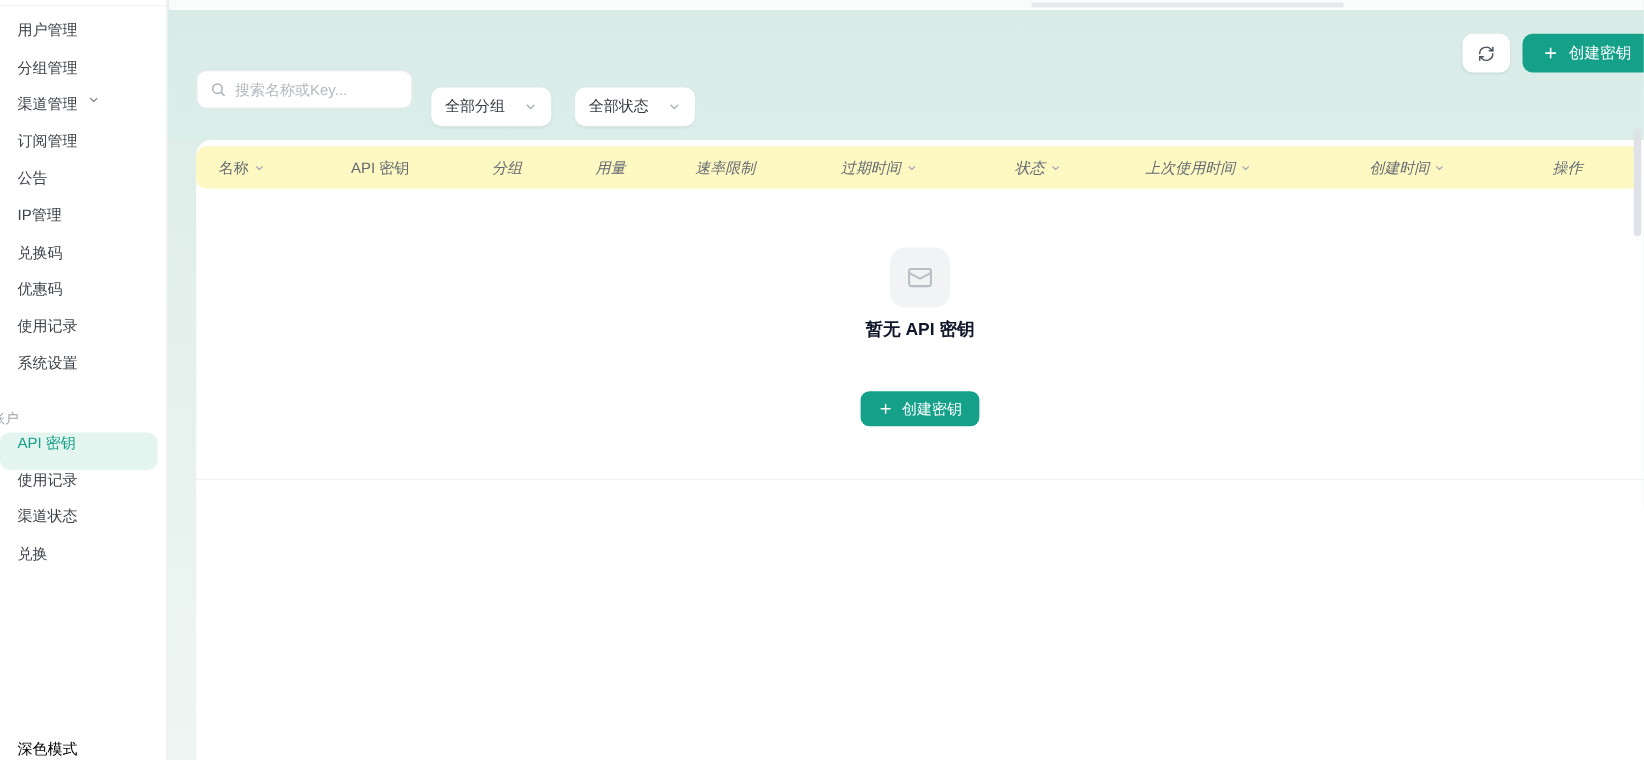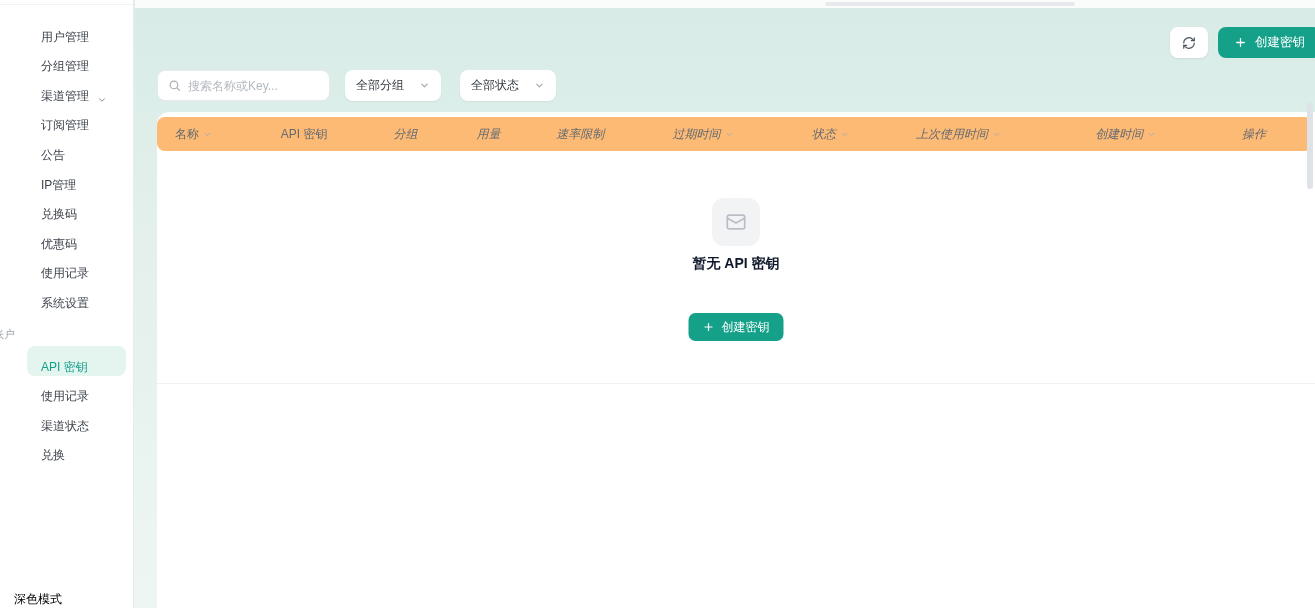--- a/index.html
+++ b/index.html
@@ -14,24 +14,23 @@
   .sidebar {
     position: absolute; left: 0; top: 0; width: 134px; height: 608px;
     background: #ffffff; border-right: 1px solid #e9eced; z-index: 3;
   }
   .sidebar-top-edge {
     position: absolute; top: 0; left: 0; right: 0; height: 5px;
     border-bottom: 1px solid #f0f2f4;
   }
   .nav { padding-top: 16px; }
   .nav-item {
-    height: 29.6px; display: flex; align-items: flex-end; gap: 6px;
+    height: 29.6px; display: flex; align-items: flex-start; gap: 6px;
     padding-left: 14px; font-size: 12px; color: #3d434b; cursor: pointer;
     white-space: nowrap;
-    margin-left: 27px;
   }
   .nav-item.active {
     background: var(--accent_light); color: var(--accent);
     border-radius: 8px; margin-right: 7px;
   }
   .nav-chevron { display: inline-flex; color: #858c94; margin-left: 2px; }
   .nav-section-label {
     height: 22px; margin: 12px 0 0 -7px; display: flex; align-items: center;
     font-size: 11px; color: #9aa3ab; white-space: nowrap;
   }
@@ -65,21 +64,21 @@
     justify-content: center; cursor: pointer; color: #4b5460;
   }
   .btn-create {
     height: 31px; background: var(--accent); border: none; border-radius: 8px;
     color: #fff; font-size: 12.5px; padding: 0 16px; display: flex;
     align-items: center; gap: 8px; cursor: pointer;
     font-family: "Liberation Sans", sans-serif; white-space: nowrap;
   }
 
   .search-box {
-    position: absolute; top: 70px; left: 22px; width: 173px; height: 31px;
+    position: absolute; top: 56px; left: 22px; width: 173px; height: 31px;
     background: #fff; border: 1px solid #e7eaec; border-radius: 8px;
     display: flex; align-items: center; gap: 7px; padding: 0 10px; z-index: 4;
   }
   .search-box input {
     border: none; outline: none; background: transparent; width: 100%;
     font-size: 12px; color: #333a41; font-family: "Liberation Sans", sans-serif;
   }
   .search-box input::placeholder { color: #b3bac0; }
   .search-icon { color: #a9b0b7; display: flex; }
 
@@ -94,21 +93,21 @@
   .dd-group  { left: 210px; }
   .dd-status { left: 325px; }
 
   
   .card {
     position: absolute; top: 112px; left: 22px; right: 0; bottom: 0;
     background: #ffffff; border-top-left-radius: 12px;
   }
   .table-header {
     position: absolute; top: 5px; left: 0; right: 2px; height: 34px;
-    background: #fdba74; border-radius: 8px; display: flex; align-items: center;
+    background: #fef9c3; border-radius: 8px; display: flex; align-items: center;
     padding: 0 18px;
   }
   .col {
     font-size: 12px; color: #646a72; display: flex; align-items: center;
     gap: 4px; white-space: nowrap; min-width: 0;
   }
   .col.left   { justify-content: flex-start; }
   .col.center { justify-content: center; font-style: italic; }
   .sort-icon { display: inline-flex; color: #a8aeb5; }
 

